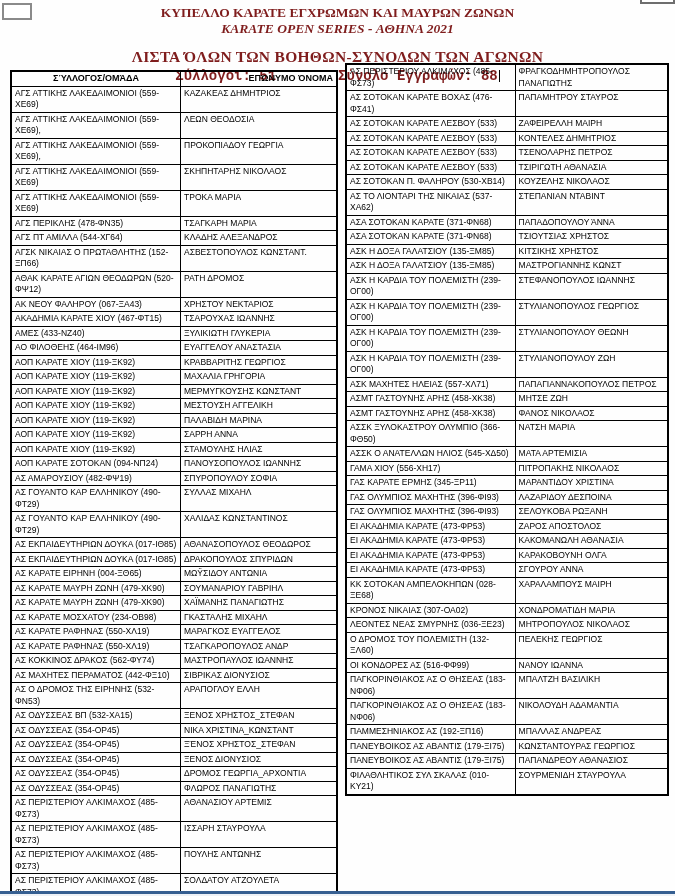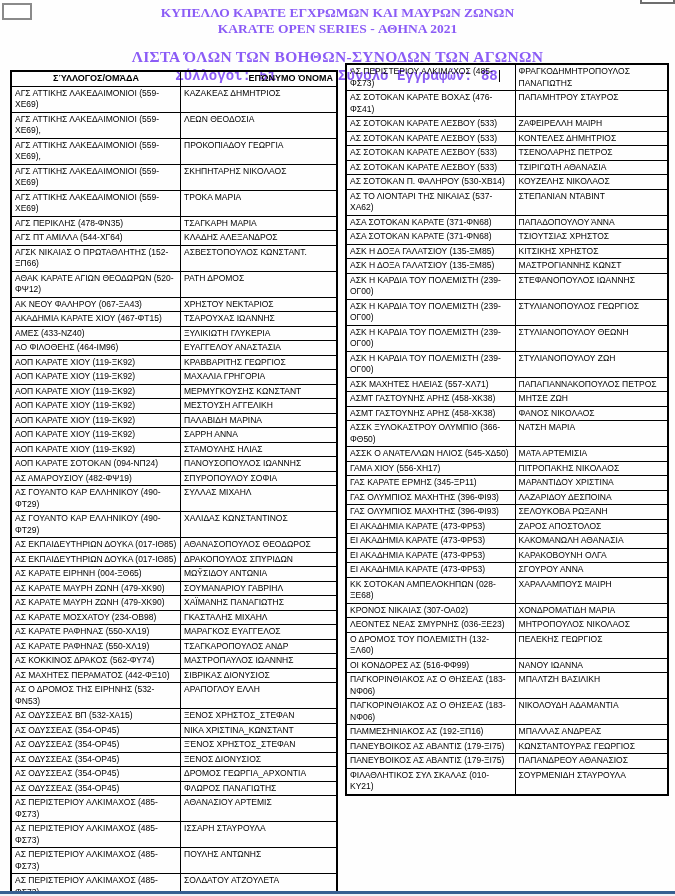--- a/index.html
+++ b/index.html
@@ -12,24 +12,24 @@
   }
   
   .handle{position:absolute;background:#fff;border:2px solid #8a8a8a;}
   .handle-tl{left:2px;top:3px;width:26px;height:13px;}
   .handle-tr{left:640px;top:-13px;width:31px;height:13px;border-color:#6e6e6e;}
   
   .titles{
     position:absolute;top:5px;left:0;width:100%;
     text-align:center;
     font-family:"Liberation Serif",serif;
-    font-weight:bold;color:#8b5cf6;
+    font-weight:bold;color:#7f1d1d;
   }
   .t1{font-size:13.5px;line-height:16px;}
-  .t2{font-size:13.5px;line-height:16px;}
+  .t2{font-size:13.5px;line-height:16px;font-style:italic;}
   .t3{font-size:15.5px;line-height:19px;margin-top:10px;letter-spacing:.3px;}
   .stats{
     display:flex;justify-content:center;gap:62px;
     font-size:14px;line-height:17px;margin-top:2px;font-family:Liberation Mono, monospace;
   }
   .caret{
     display:inline-block;width:1px;height:12px;
     background:#000;vertical-align:-2px;margin-left:1px;
   }
   

